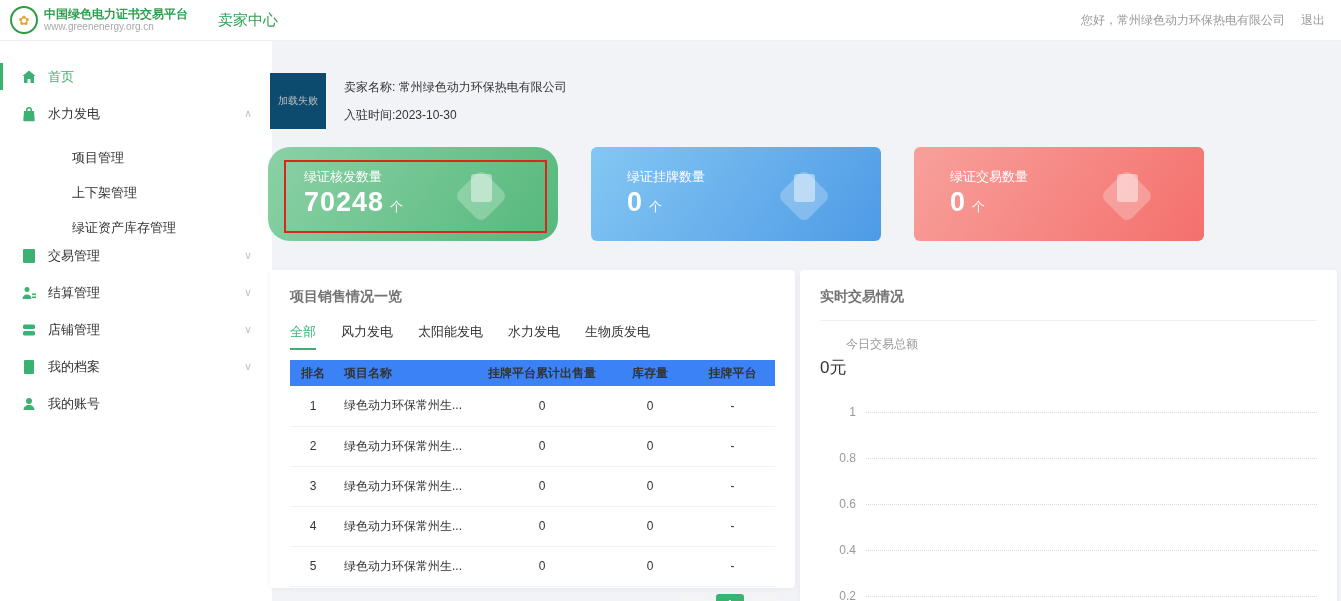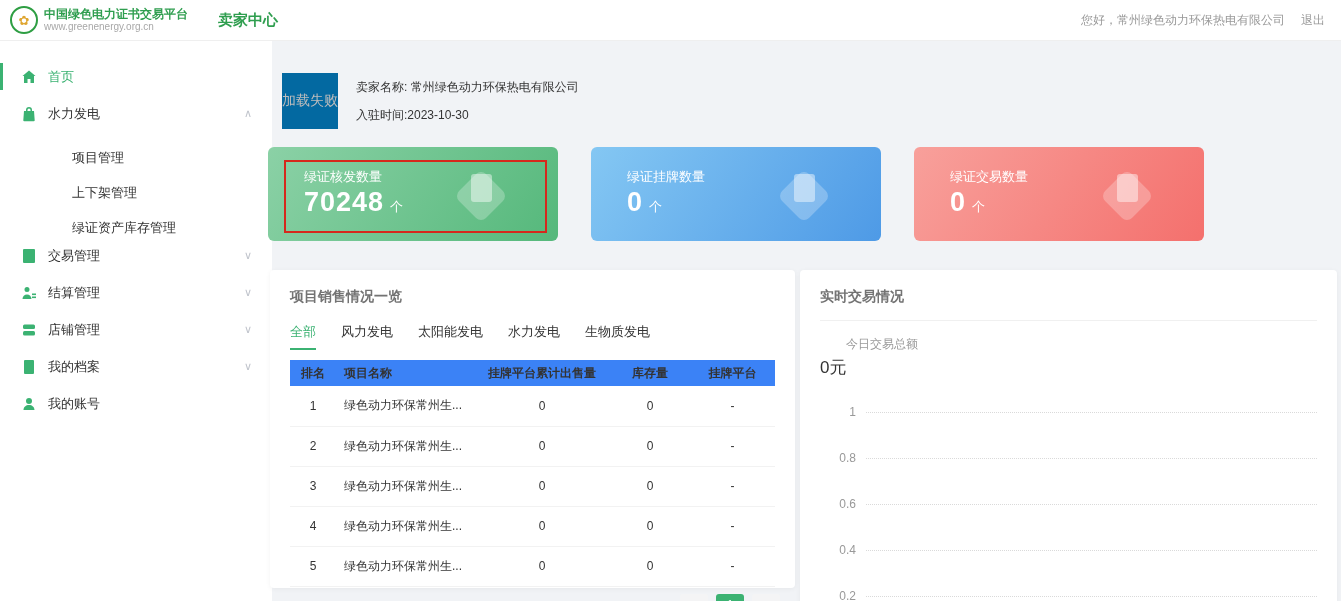--- a/index.html
+++ b/index.html
@@ -11,44 +11,44 @@
   }
   
   .header { position:absolute; top:0; left:0; width:1341px; height:41px;
     background:#fff; border-bottom:1px solid #efefef; display:flex; align-items:center; z-index:9; }
   .logo-wrap { display:flex; align-items:center; margin-left:10px; }
   .logo-circle { width:28px; height:28px; border-radius:50%; border:2px solid #2e9e43;
     display:flex; align-items:center; justify-content:center; font-size:13px; color:#dfa52f; background:#fff; }
   .logo-text { margin-left:6px; line-height:1.2; }
   .logo-title { color:#2f9e4f; font-size:12px; font-weight:bold; }
   .logo-sub { color:#a8a8a8; font-size:10px; }
-  .portal { margin-left:30px; color:#2f9e4f; font-size:15px; font-weight:bold; }
+  .portal { margin-left:30px; color:#2f9e4f; font-size:15px; font-weight:normal; }
   .header-right { margin-left:auto; margin-right:16px; display:flex; align-items:center; gap:16px; color:#999; }
   .logout { cursor:pointer; }
   
   .sidebar { position:absolute; top:41px; left:0; width:272px; height:560px; background:#fff; padding-top:17px; }
   .side-item { position:relative; height:37px; display:flex; align-items:center; padding-left:21px;
     font-size:13px; color:#333; cursor:pointer; }
   .side-item .icn { width:16px; height:16px; margin-right:11px; display:inline-flex; }
   .side-item .icn svg { width:16px; height:16px; fill:#3bb272; }
   .side-item.active { color:#3bb272; }
   .side-item.active::before { content:""; position:absolute; left:0; top:5px; bottom:5px; width:3px; background:#3bb272; }
   .chevron { position:absolute; right:20px; color:#c0c4cc; font-size:11px; }
   .sub-item { height:35px; display:flex; align-items:flex-end; padding-left:72px; font-size:13px; color:#333; cursor:pointer; }
   
   .main { position:absolute; left:240px; top:41px; width:1101px; height:560px; }
   .seller-info { position:absolute; left:30px; top:32px; display:flex; }
-  .img-box { width:56px; height:56px; background:#0369a1; color:#bcbcbc; font-size:14px;
-    display:flex; align-items:center; justify-content:center;margin-left:12px; }
+  .img-box { width:56px; height:56px; background:#0c4a6e; color:#bcbcbc; font-size:10px;
+    display:flex; align-items:center; justify-content:center; }
   .seller-text { margin-left:18px; padding-top:6px; }
   .seller-line { font-size:12px; color:#333; margin-bottom:11px; }
   
   .cards { position:absolute; left:28px; top:106px; display:flex; gap:33px; }
   .card { width:290px; height:94px; border-radius:6px; position:relative; color:#fff; cursor:pointer; }
-  .card.green { background:linear-gradient(125deg,#8bd1a6,#55b87b); }
+  .card.green { background:linear-gradient(125deg,#8bd1a6,#55b87b);border-radius:22px; }
   .card.blue  { background:linear-gradient(125deg,#84c7f3,#4e9ae6); }
   .card.red   { background:linear-gradient(125deg,#f8a09b,#f4706d); }
   .card .label { position:absolute; left:36px; top:21px; font-size:13px; }
   .card .value-row { position:absolute; left:36px; top:40px; display:flex; align-items:baseline; }
   .card .value { font-size:27px; font-weight:bold; letter-spacing:1px; }
   .card .unit { font-size:13px; margin-left:6px; }
   .cert-icon { position:absolute; right:50px; top:20px; width:54px; height:54px; }
   .cert-icon .cube { position:absolute; left:8px; top:10px; width:38px; height:38px;
     background:rgba(255,255,255,0.25); border-radius:7px; transform:rotate(45deg); }
   .cert-icon .doc { position:absolute; left:17px; top:7px; width:21px; height:28px;

